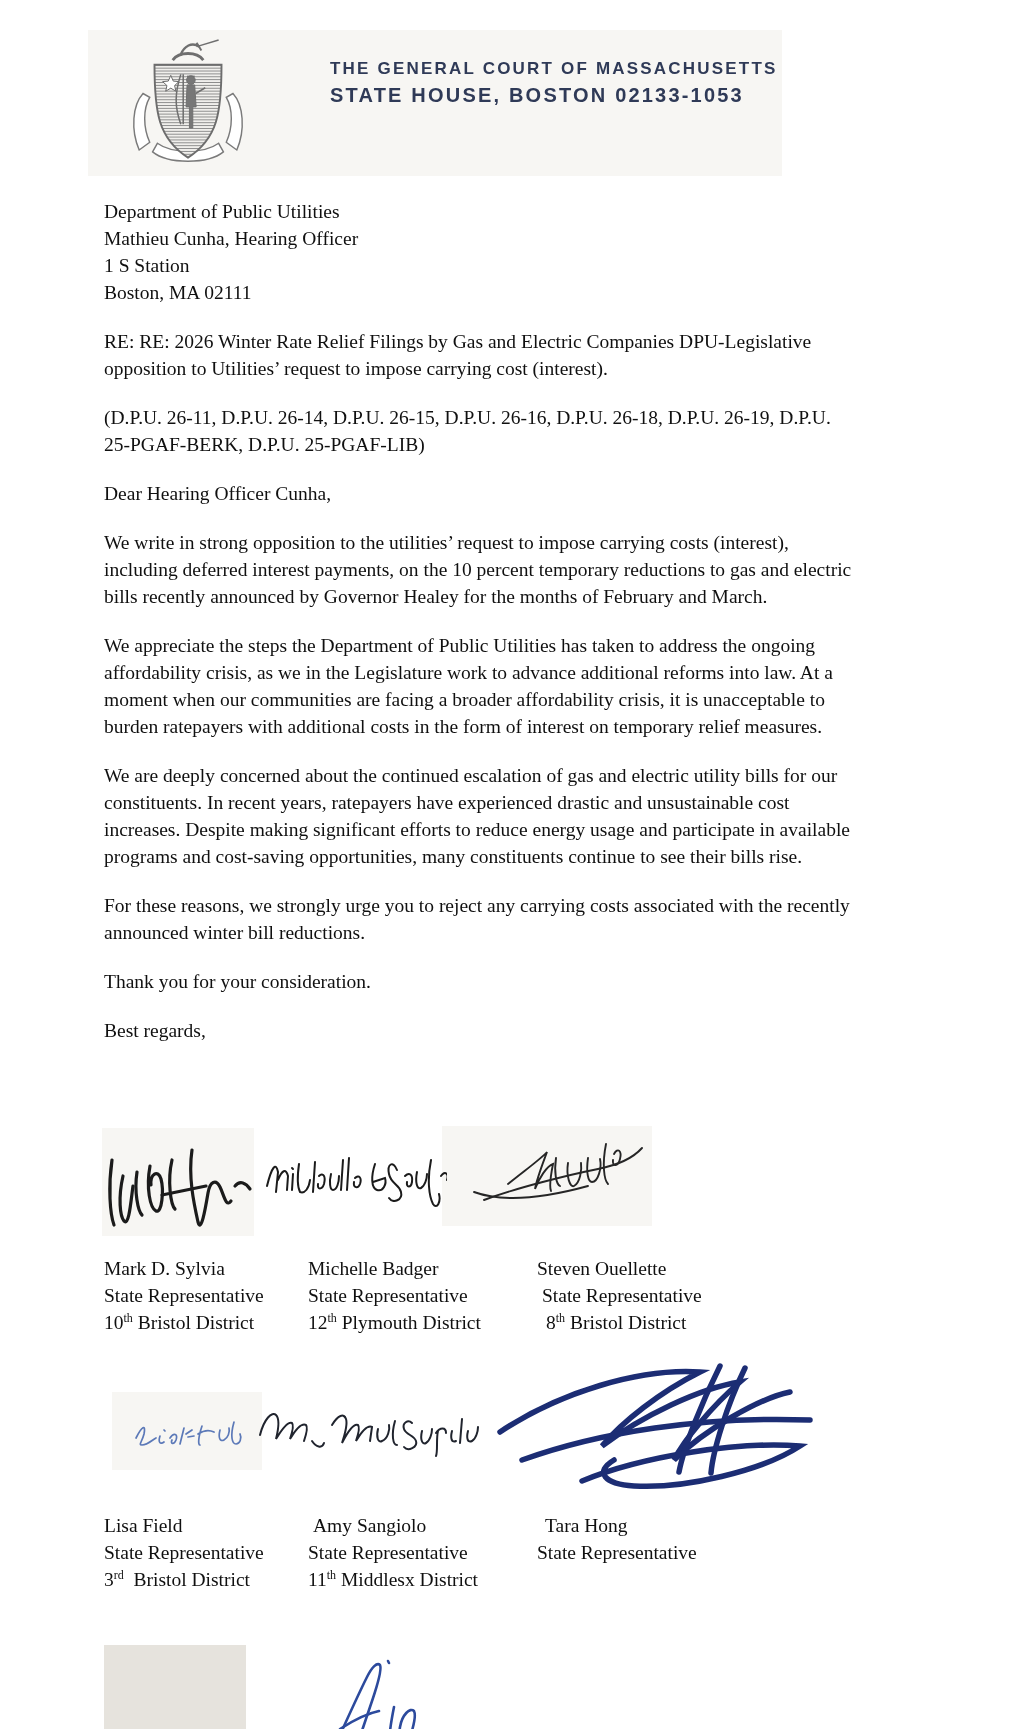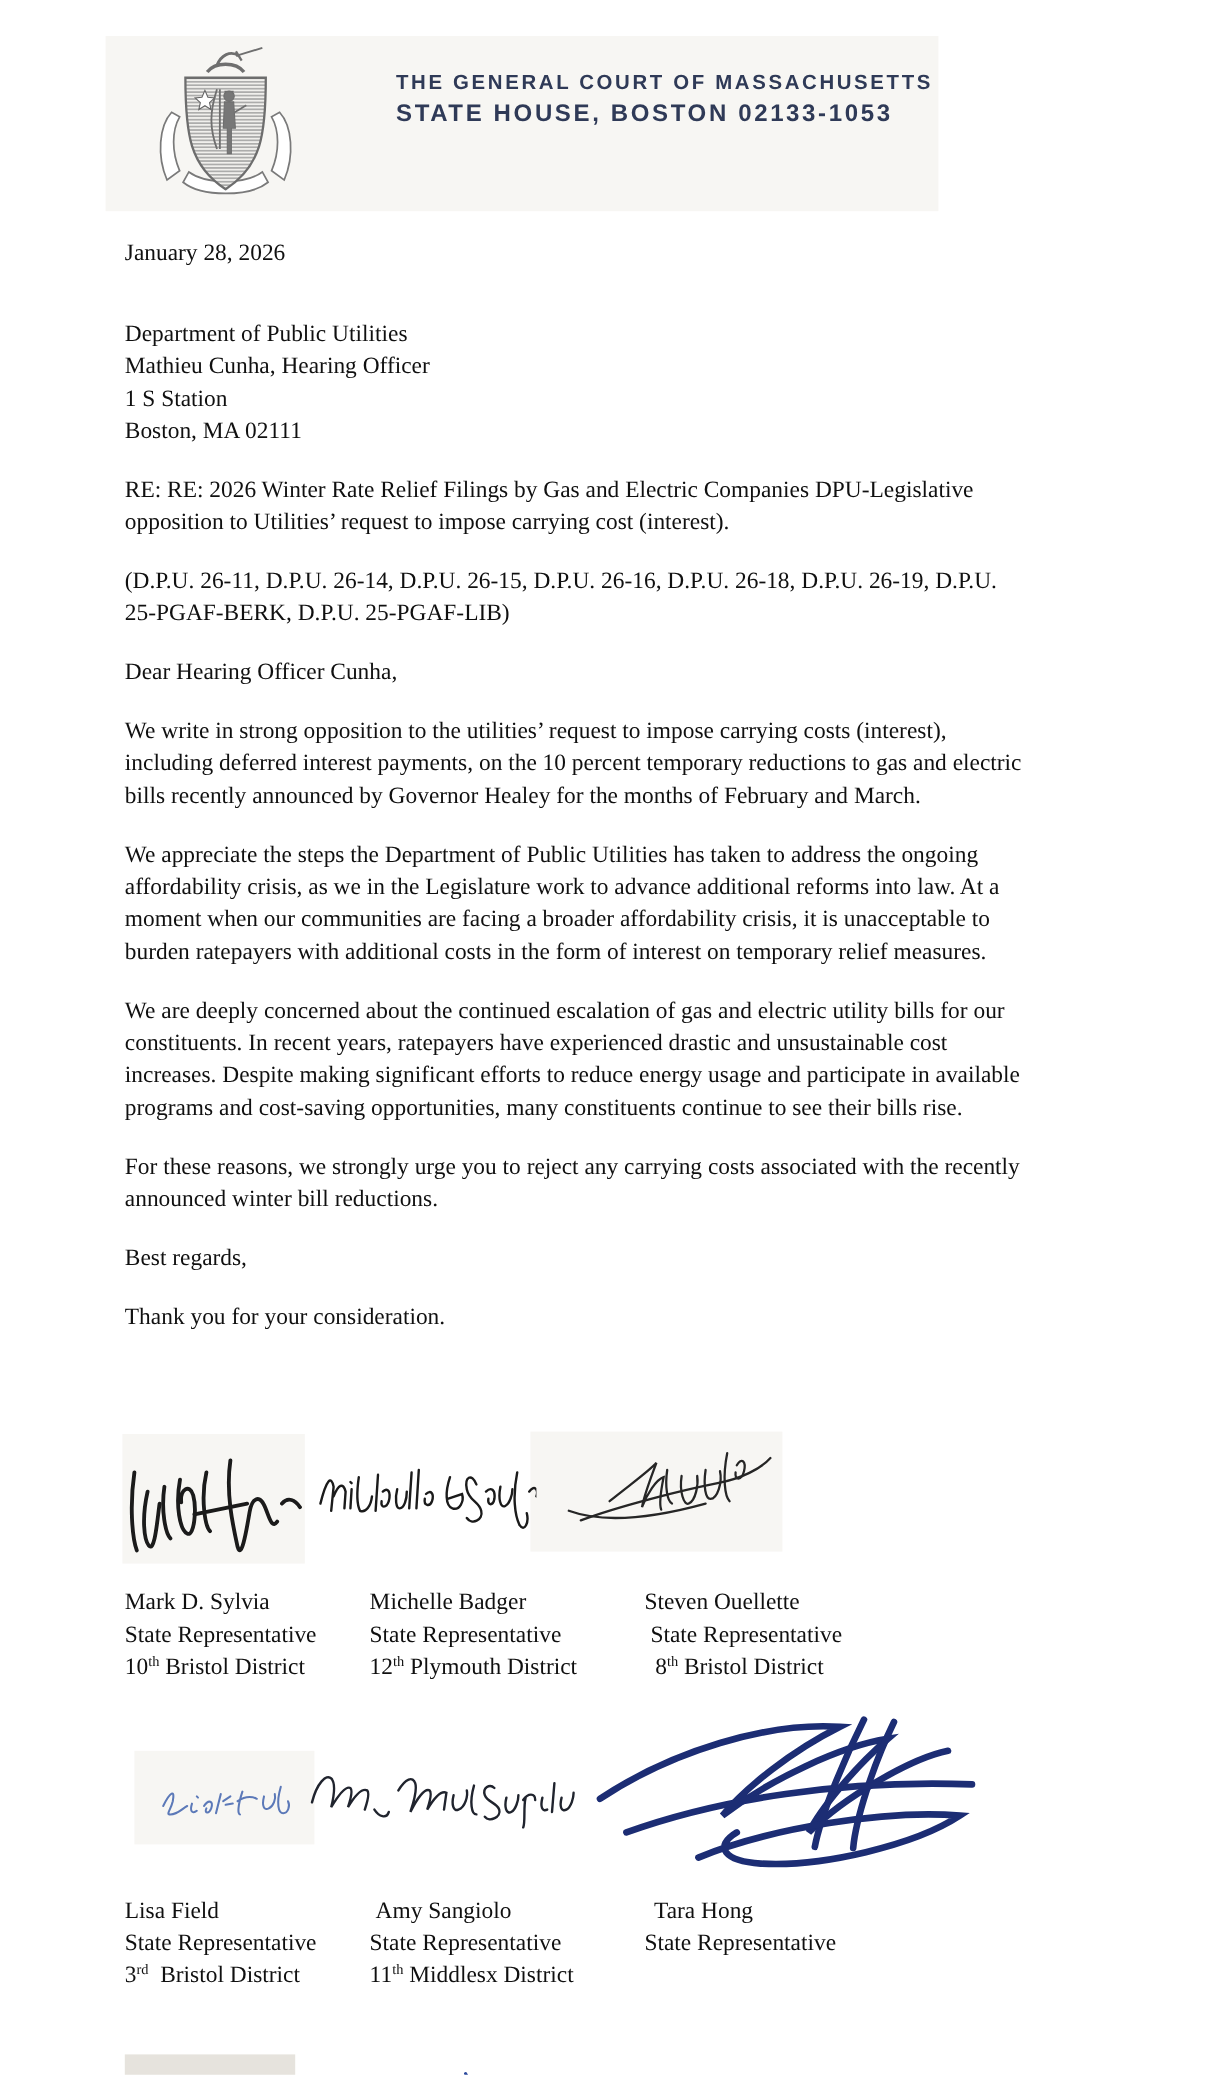--- a/index.html
+++ b/index.html
@@ -94,21 +94,20 @@
         <path d="M74,9 L97,2" stroke-width="1.6"></path>
         <path d="M74,5 L79,13" stroke-width="2"></path>
       </g>
     </svg>
     <div class="lh-text">
       <div class="lh-line1">THE GENERAL COURT OF MASSACHUSETTS</div>
       <div class="lh-line2">STATE HOUSE, BOSTON 02133-1053</div>
     </div>
   </div>
 
-  <div class="date">January 28, 2026</div>
   <div class="address">Department of Public Utilities
 Mathieu Cunha, Hearing Officer
 1 S Station
 Boston, MA 02111</div>
 
   <div class="subject">RE: RE: 2026 Winter Rate Relief Filings by Gas and Electric Companies DPU-Legislative
 opposition to Utilities’ request to impose carrying cost (interest).</div>
   <div class="dockets">(D.P.U. 26-11, D.P.U. 26-14, D.P.U. 26-15, D.P.U. 26-16, D.P.U. 26-18, D.P.U. 26-19, D.P.U.
 25-PGAF-BERK, D.P.U. 25-PGAF-LIB)</div>
   <div class="single">Dear Hearing Officer Cunha,</div>
@@ -119,22 +118,22 @@
   <div class="para">We appreciate the steps the Department of Public Utilities has taken to address the ongoing
 affordability crisis, as we in the Legislature work to advance additional reforms into law. At a
 moment when our communities are facing a broader affordability crisis, it is unacceptable to
 burden ratepayers with additional costs in the form of interest on temporary relief measures.</div>
   <div class="para">We are deeply concerned about the continued escalation of gas and electric utility bills for our
 constituents. In recent years, ratepayers have experienced drastic and unsustainable cost
 increases. Despite making significant efforts to reduce energy usage and participate in available
 programs and cost-saving opportunities, many constituents continue to see their bills rise.</div>
   <div class="para">For these reasons, we strongly urge you to reject any carrying costs associated with the recently
 announced winter bill reductions.</div>
+  <div class="single">Thank you for your consideration.</div>
   <div class="single">Best regards,</div>
-  <div class="single">Thank you for your consideration.</div>
 
   <div class="sig-row row1">
     <div class="sig-tint" style="left:-2px;top:-4px;width:152px;height:108px;"></div>
     <div class="sig-tint" style="left:338px;top:-6px;width:210px;height:100px;"></div>
     <svg style="left:0;top:0;" width="150" height="100" viewBox="0 0 150 100">
       <g fill="none" stroke-width="3.2" stroke-linecap="round" stroke="#1b1b1b">
         <path d="M8,28 C4,55 6,82 10,93 M19,44 C14,66 16,84 20,89 C25,95 27,68 29,54"></path>
         <path d="M33,40 C30,60 34,79 38,83 M46,34 C42,56 46,76 52,79 C58,82 60,58 57,47 C54,37 46,42 47,53"></path>
         <path d="M68,28 C63,50 67,73 71,77 M58,63 L102,54"></path>
         <path d="M88,18 C84,45 90,72 94,90 C97,101 101,79 104,61 C106,49 112,47 116,55 C120,63 122,76 127,69 M131,54 C136,48 142,51 146,57"></path>

